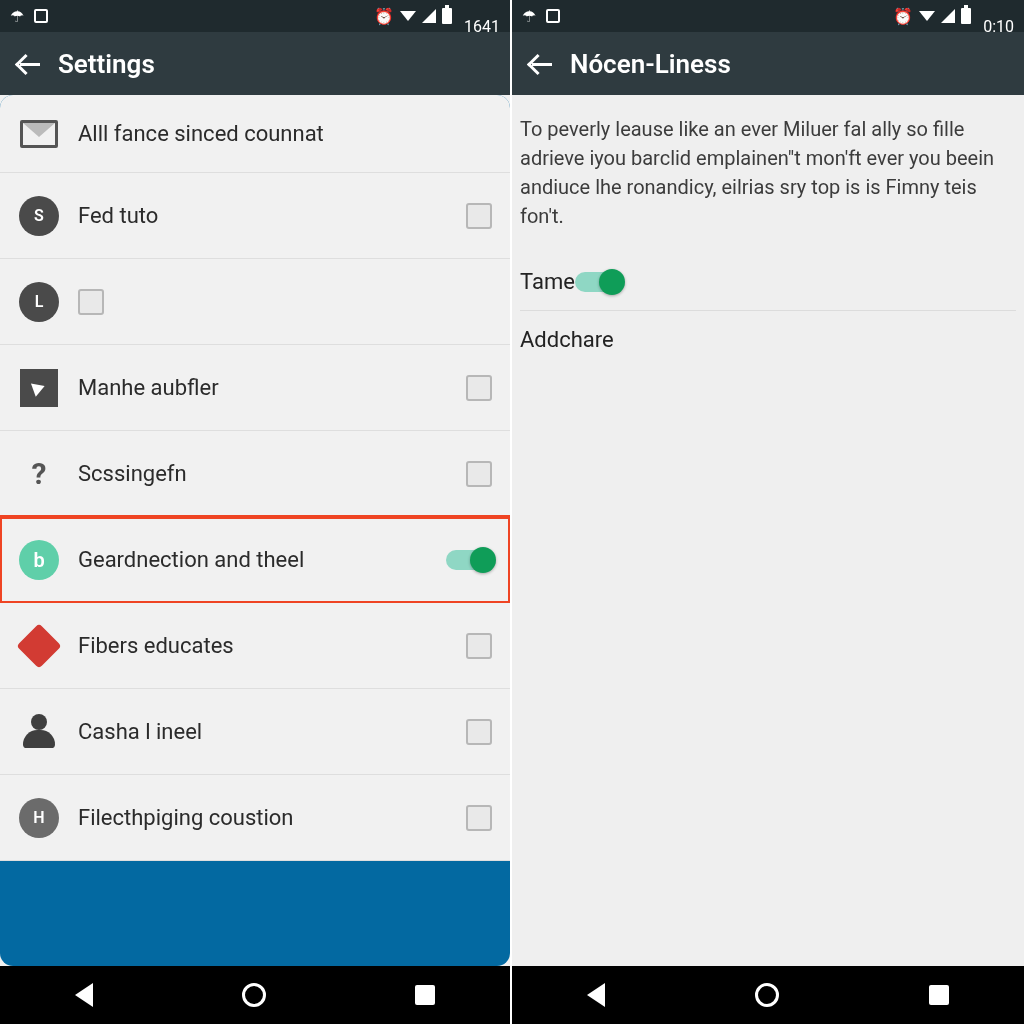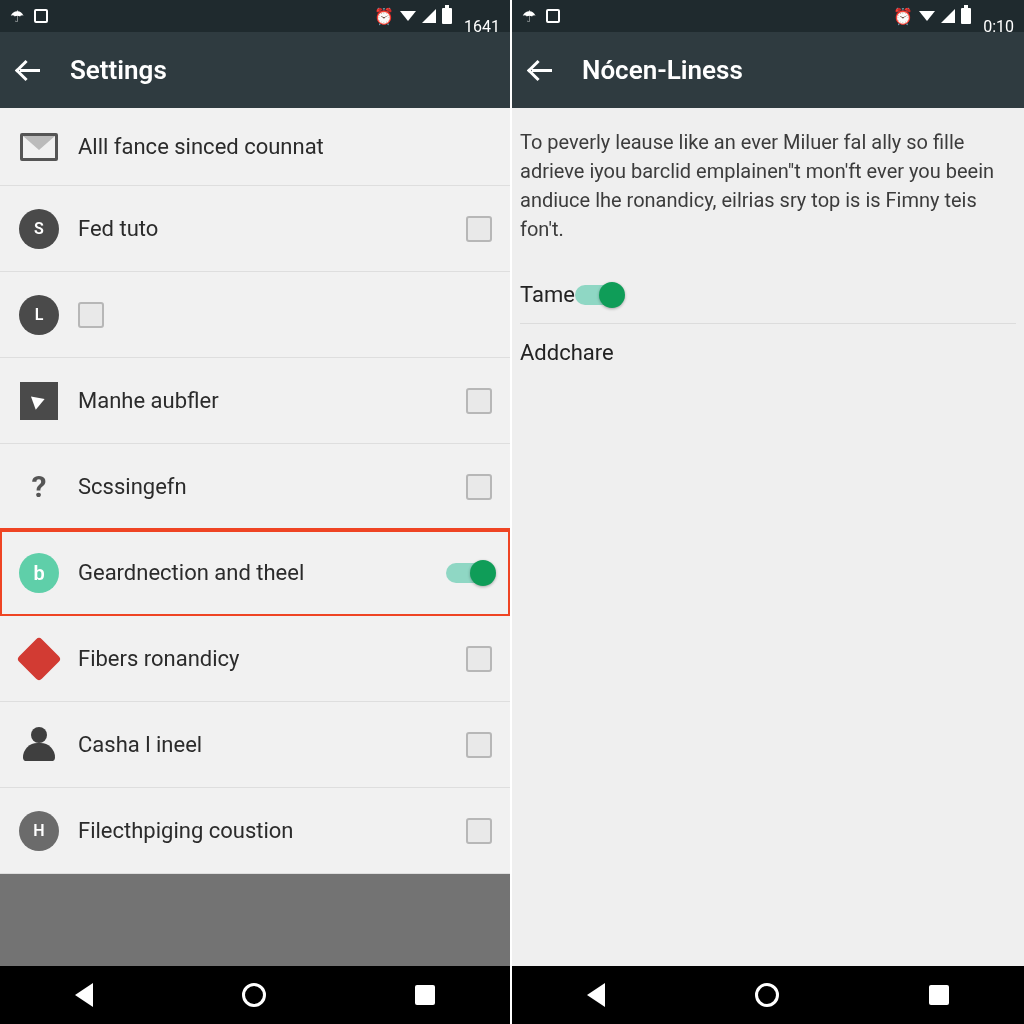--- a/index.html
+++ b/index.html
@@ -14,28 +14,28 @@
   .status-right { display: flex; gap: 6px; align-items: center; }
   .status-right .time { margin-left: 6px; font-weight: 400; margin-top: 20px; }
   .tri { width: 0; height: 0; border-left: 8px solid transparent; border-right: 8px solid transparent; border-top: 10px solid #fff; display: inline-block; }
   .sig { width: 0; height: 0; border-left: 14px solid transparent; border-bottom: 14px solid #fff; display: inline-block; }
   .batt { width: 10px; height: 16px; background: #fff; border-radius: 1px; position: relative; }
   .batt::before { content: ""; position: absolute; top: -3px; left: 3px; width: 4px; height: 3px; background: #fff; }
   .alarm { font-size: 16px; }
   .sqic { width: 14px; height: 14px; border: 2px solid #fff; border-radius: 2px; }
 
   
-  .app-bar { height: 76px; background: #2f3b40; color: #fff; display: flex; align-items: center; padding: 0 16px; gap: 28px; }
+  .app-bar { height: 63px; background: #2f3b40; color: #fff; display: flex; align-items: center; padding: 0 16px; gap: 16px; }
   .app-bar .title { font-size: 26px; font-weight: 600; }
   .back-arrow { width: 26px; height: 26px; position: relative; }
   .back-arrow::before { content: ""; position: absolute; left: 4px; top: 12px; width: 20px; height: 3px; background: #fff; }
   .back-arrow::after { content: ""; position: absolute; left: 2px; top: 6px; width: 12px; height: 12px; border-left: 3px solid #fff; border-bottom: 3px solid #fff; transform: rotate(45deg); }
 
   
-  .list { flex: 1; background: #737373; overflow: hidden; }
+  .list { flex: 1; background: #0369a1; overflow: hidden; border-radius: 13px; }
   .row { display: flex; align-items: center; height: 86px; padding: 0 18px; border-bottom: 1px solid #dedede; background: #f1f1f1; position: relative; }
   .row .icon-slot { width: 42px; height: 42px; margin-right: 18px; display: flex; align-items: center; justify-content: center; flex: 0 0 42px; }
   .row .label { flex: 1; font-size: 22px; color: #2b2b2b; }
   .row .control { flex: 0 0 auto; }
   .row.highlight { outline: 4px solid #ef4423; outline-offset: -2px; }
   .row.first { height: 78px; }
 
   
   .ico-circle { width: 40px; height: 40px; border-radius: 50%; display: flex; align-items: center; justify-content: center; font-weight: 600; color: #fff; }
   .ico-mail { width: 38px; height: 28px; border: 3px solid #555; border-radius: 2px; position: relative; }
@@ -147,21 +147,21 @@
             <div class="sw on">
               <div class="track"></div>
               <div class="thumb"></div>
             </div>
           </div>
         </div>
         <div class="row">
           <div class="icon-slot">
             <div class="ico-diamond"></div>
           </div>
-          <div class="label">Fibers ronandicy</div>
+          <div class="label">Fibers educates</div>
           <div class="control">
             <div class="chk"></div>
           </div>
         </div>
         <div class="row">
           <div class="icon-slot">
             <div class="ico-person"></div>
           </div>
           <div class="label">Casha l ineel</div>
           <div class="control">

